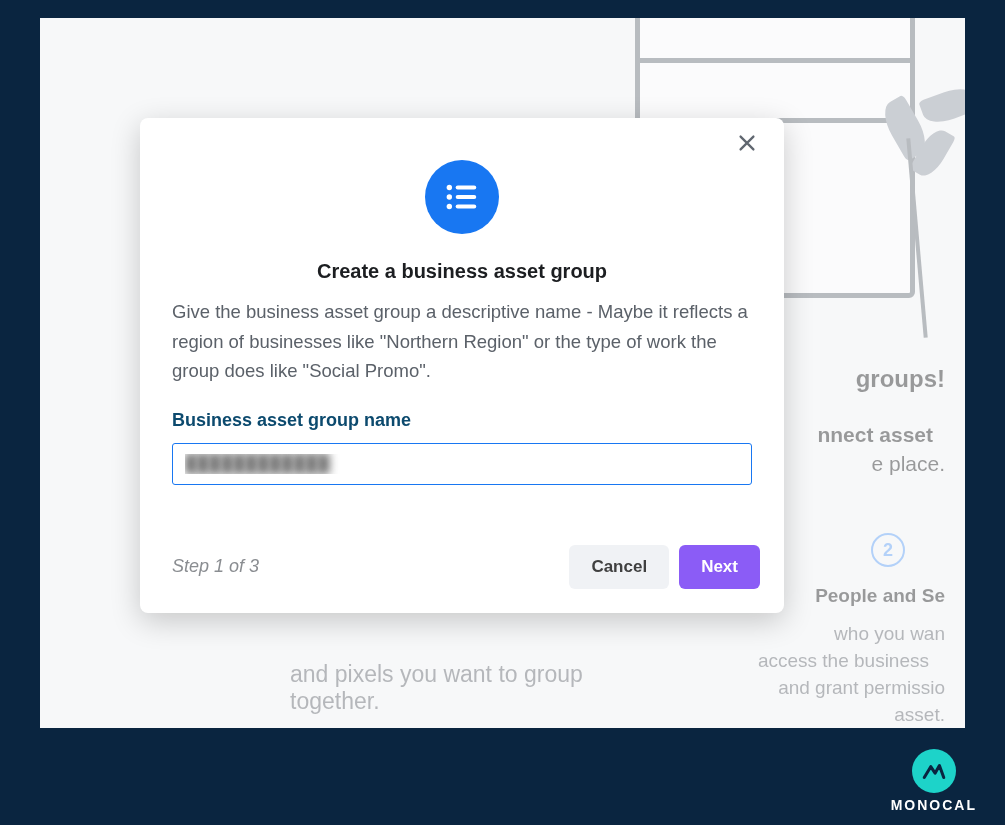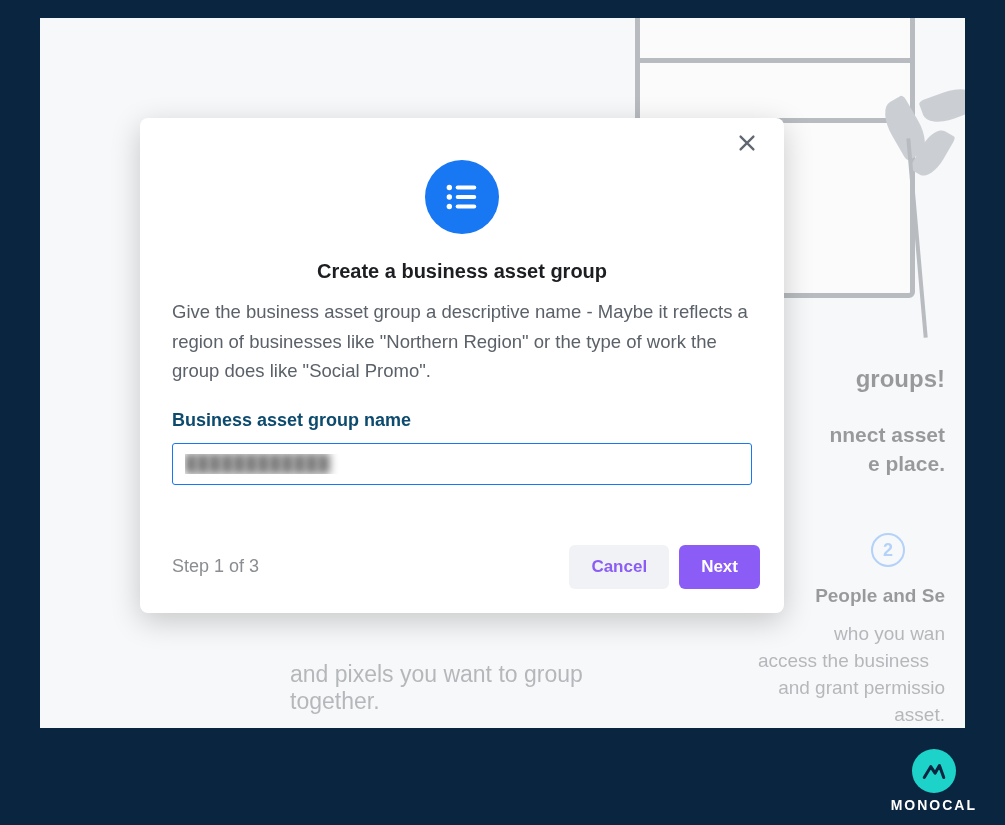--- a/index.html
+++ b/index.html
@@ -69,22 +69,22 @@
     .bg-text {
       position: absolute;
       color: #1c1e21;
     }
     .bg-heading {
       right: 20px;
       top: 347px;
       font-size: 24px;
       font-weight: 700;
     }
-    .bg-sub1 { right: 20px; top: 405px; font-size: 21px; font-weight: 600; }
-    .bg-sub2 { right: 20px; top: 434px; font-size: 21px; font-weight: 700; }
+    .bg-sub1 { right: 32px; top: 405px; font-size: 21px; font-weight: 600; }
+    .bg-sub2 { right: 20px; top: 434px; font-size: 21px; font-weight: 400; }
     .bg-stepnum {
       position: absolute;
       right: 60px;
       top: 515px;
       width: 34px;
       height: 34px;
       border: 2px solid #1877f2;
       border-radius: 50%;
       color: #1877f2;
       font-size: 18px;
@@ -179,35 +179,36 @@
       text-shadow: 0 0 8px rgba(100,100,100,0.9);
     }
     .modal-footer {
       display: flex;
       align-items: center;
       margin: 60px 24px 4px 32px;
     }
     .step-indicator {
       font-size: 18px;
       color: #8a8d91;
+      font-style: italic;
     }
     .footer-spacer { flex: 1; }
     .btn {
       height: 44px;
       padding: 0 22px;
       border-radius: 6px;
       font-size: 17px;
       font-weight: 600;
       border: none;
       cursor: pointer;
       margin-left: 10px;
     }
     .btn-cancel {
       background: #f0f2f5;
-      color: #8b5cf6;
+      color: #404040;
     }
     .btn-next {
       background: #8b5cf6;
       color: #ffffff;
     }
     .brand {
       position: absolute;
       right: 28px;
       bottom: 12px;
       display: flex;

